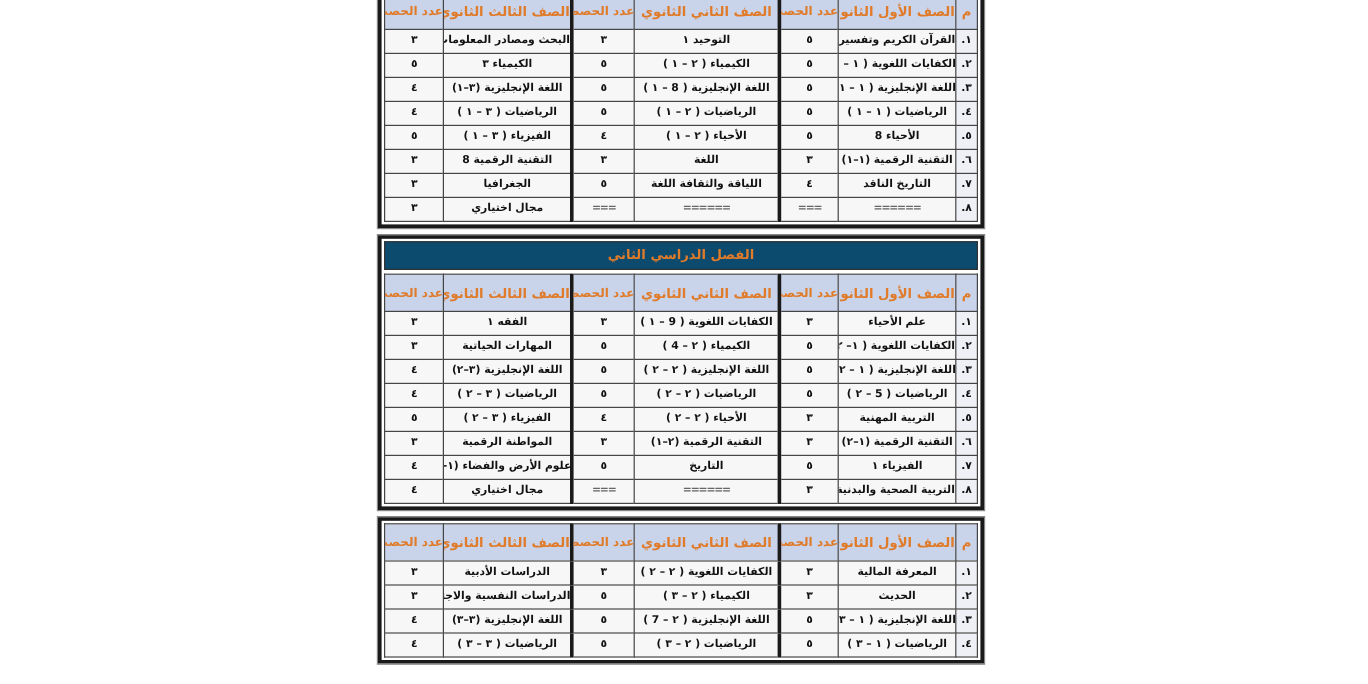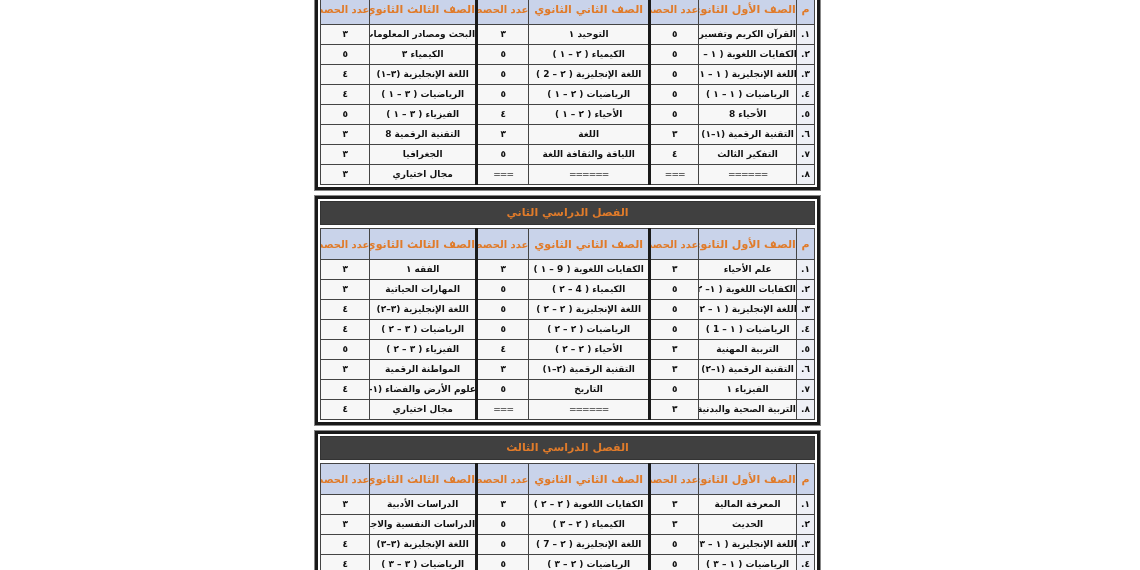--- a/index.html
+++ b/index.html
@@ -1,19 +1,19 @@
 <!DOCTYPE html>
 <html><head>
 <meta charset="utf-8">
 <style>
   html,body{margin:0;padding:0;background:#ffffff;}
   body{width:1140px;height:570px;overflow:hidden;position:relative;font-family:"DejaVu Sans","Liberation Sans",sans-serif;}
   .sheet{position:absolute;left:315px;top:-12px;width:505px;}
   .block{border:3px solid #1a1a1a;outline:1px solid #888;background:#fff;margin-bottom:6px;padding:2px;box-sizing:border-box;width:505px;}
-  .block-title{height:22px;background:#404040;border:1px solid #333;color:#e07b2a;font-weight:bold;font-size:11px;text-align:center;line-height:22px;margin-bottom:3px;direction:rtl;}
+  .block-title{height:22px;background:#0c4a6e;border:1px solid #333;color:#e07b2a;font-weight:bold;font-size:11px;text-align:center;line-height:22px;margin-bottom:3px;direction:rtl;}
   table{border-collapse:collapse;width:100%;direction:rtl;table-layout:fixed;}
   td,th{border:1px solid #444;text-align:center;padding:0;font-size:9px;font-weight:bold;color:#111;height:19px;line-height:19px;white-space:nowrap;overflow:hidden;}
   th{background:#c9d3ea;color:#e07b2a;font-size:11px;height:30px;line-height:13px;font-weight:bold;}
   th.cnt{font-size:10px;}
   td.idx{background:#eef0f6;}
   .thick-l{border-left:3px solid #1a1a1a;}
   td{background:#f7f7f7;}
   .dash{color:#666;letter-spacing:-1px;}
   col.c-idx{width:18px;}
   col.c-subj1{width:97px;}
@@ -66,21 +66,21 @@
             <td class="thick-l">٥</td>
             <td>الكيمياء ( ٢ – ١ )</td>
             <td class="thick-l">٥</td>
             <td>الكيمياء ٣</td>
             <td>٥</td>
           </tr>
           <tr>
             <td class="idx">٣.</td>
             <td>اللغة الإنجليزية ( ١ – ١ )</td>
             <td class="thick-l">٥</td>
-            <td>اللغة الإنجليزية ( ٢ – 2 )</td>
+            <td>اللغة الإنجليزية ( 8 – ١ )</td>
             <td class="thick-l">٥</td>
             <td>اللغة الإنجليزية (٣–١)</td>
             <td>٤</td>
           </tr>
           <tr>
             <td class="idx">٤.</td>
             <td>الرياضيات ( ١ – ١ )</td>
             <td class="thick-l">٥</td>
             <td>الرياضيات ( ٢ – ١ )</td>
             <td class="thick-l">٥</td>
@@ -100,21 +100,21 @@
             <td class="idx">٦.</td>
             <td>التقنية الرقمية (١–١)</td>
             <td class="thick-l">٣</td>
             <td>اللغة</td>
             <td class="thick-l">٣</td>
             <td>التقنية الرقمية 8</td>
             <td>٣</td>
           </tr>
           <tr>
             <td class="idx">٧.</td>
-            <td>التفكير الثالث</td>
+            <td>التاريخ الناقد</td>
             <td class="thick-l">٤</td>
             <td>اللياقة والثقافة اللغة</td>
             <td class="thick-l">٥</td>
             <td>الجغرافيا</td>
             <td>٣</td>
           </tr>
           <tr>
             <td class="idx">٨.</td>
             <td class="dash">======</td>
             <td class="thick-l dash">===</td>
@@ -157,37 +157,37 @@
             <td class="thick-l">٣</td>
             <td>الكفايات اللغوية ( 9 – ١ )</td>
             <td class="thick-l">٣</td>
             <td>الفقه ١</td>
             <td>٣</td>
           </tr>
           <tr>
             <td class="idx">٢.</td>
             <td>الكفايات اللغوية ( ١– ٢ )</td>
             <td class="thick-l">٥</td>
-            <td>الكيمياء ( 4 – ٢ )</td>
+            <td>الكيمياء ( ٢ – 4 )</td>
             <td class="thick-l">٥</td>
             <td>المهارات الحياتية</td>
             <td>٣</td>
           </tr>
           <tr>
             <td class="idx">٣.</td>
             <td>اللغة الإنجليزية ( ١ – ٢ )</td>
             <td class="thick-l">٥</td>
             <td>اللغة الإنجليزية ( ٢ – ٢ )</td>
             <td class="thick-l">٥</td>
             <td>اللغة الإنجليزية (٣–٢)</td>
             <td>٤</td>
           </tr>
           <tr>
             <td class="idx">٤.</td>
-            <td>الرياضيات ( ١ – 1 )</td>
+            <td>الرياضيات ( 5 – ٢ )</td>
             <td class="thick-l">٥</td>
             <td>الرياضيات ( ٢ – ٢ )</td>
             <td class="thick-l">٥</td>
             <td>الرياضيات ( ٣ – ٢ )</td>
             <td>٤</td>
           </tr>
           <tr>
             <td class="idx">٥.</td>
             <td>التربية المهنية</td>
             <td class="thick-l">٣</td>
@@ -221,21 +221,20 @@
             <td class="dash">======</td>
             <td class="thick-l dash">===</td>
             <td>مجال اختياري</td>
             <td>٤</td>
           </tr>
         </tbody>
     </table>
   </div>
 
   <div class="block">
-    <div class="block-title">الفصل الدراسي الثالث</div>
     <table>
       <colgroup>
           <col class="c-idx">
           <col class="c-subj1">
           <col class="c-cnt1">
           <col class="c-subj2">
           <col class="c-cnt2">
           <col class="c-subj3">
           <col class="c-cnt3">
         </colgroup>

